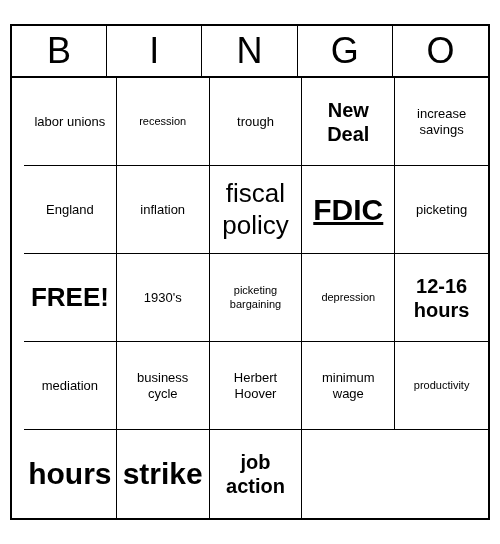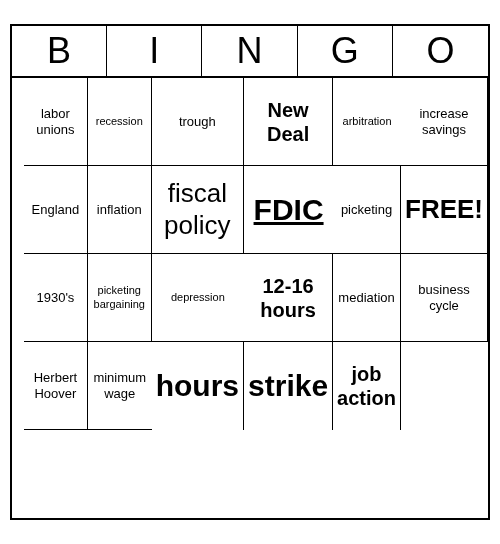--- a/index.html
+++ b/index.html
@@ -37,21 +37,21 @@
       padding: 4px 0;
       border-right: 1px solid #000;
     }
 
     .header-cell:last-child {
       border-right: none;
     }
 
     .bingo-grid {
       display: grid;
-      grid-template-columns: repeat(6, 1fr);
+      grid-template-columns: repeat(5, 1fr);
       grid-template-rows: repeat(5, 1fr);
       margin-left: 12px;
     }
 
     .bingo-cell {
       border-right: 1px solid #000;
       border-bottom: 1px solid #000;
       min-height: 88px;
       display: flex;
       align-items: center;
@@ -79,33 +79,33 @@
     <div class="header-cell">I</div>
     <div class="header-cell">N</div>
     <div class="header-cell">G</div>
     <div class="header-cell">O</div>
   </div>
   <div class="bingo-grid" id="grid">
   <div class="bingo-cell" style="font-size: 13px; font-weight: normal;">labor unions</div>
       <div class="bingo-cell" style="font-size: 11px; font-weight: normal;">recession</div>
       <div class="bingo-cell" style="font-size: 13px; font-weight: normal;">trough</div>
       <div class="bingo-cell" style="font-size: 20px; font-weight: bold;">New Deal</div>
-      <div class="bingo-cell" style="font-size: 11px; font-weight: normal;">arbitration</div>
       <div class="bingo-cell" style="font-size: 13px; font-weight: normal;">increase savings</div>
       <div class="bingo-cell" style="font-size: 13px; font-weight: normal;">England</div>
       <div class="bingo-cell" style="font-size: 13px; font-weight: normal;">inflation</div>
       <div class="bingo-cell" style="font-size: 26px; font-weight: normal;">fiscal policy</div>
       <div class="bingo-cell" style="font-size: 30px; font-weight: bold; text-decoration: underline;">FDIC</div>
       <div class="bingo-cell" style="font-size: 13px; font-weight: normal;">picketing</div>
       <div class="bingo-cell" style="font-size: 26px; font-weight: bold;">FREE!</div>
       <div class="bingo-cell" style="font-size: 13px; font-weight: normal;">1930's</div>
       <div class="bingo-cell" style="font-size: 11px; font-weight: normal;">picketing bargaining</div>
       <div class="bingo-cell" style="font-size: 11px; font-weight: normal;">depression</div>
       <div class="bingo-cell" style="font-size: 20px; font-weight: bold;">12-16 hours</div>
       <div class="bingo-cell" style="font-size: 13px; font-weight: normal;">mediation</div>
       <div class="bingo-cell" style="font-size: 13px; font-weight: normal;">business cycle</div>
       <div class="bingo-cell" style="font-size: 13px; font-weight: normal;">Herbert Hoover</div>
       <div class="bingo-cell" style="font-size: 13px; font-weight: normal;">minimum wage</div>
+      <div class="bingo-cell" style="font-size: 11px; font-weight: normal;">productivity</div>
       <div class="bingo-cell" style="font-size: 30px; font-weight: bold;">hours</div>
       <div class="bingo-cell" style="font-size: 30px; font-weight: bold;">strike</div>
       <div class="bingo-cell" style="font-size: 20px; font-weight: bold;">job action</div>
     </div>
 </div>
 
 </body></html>

